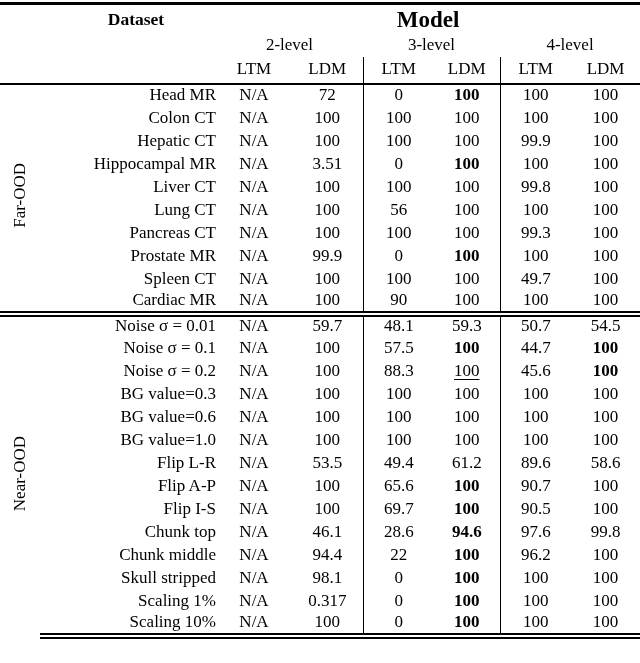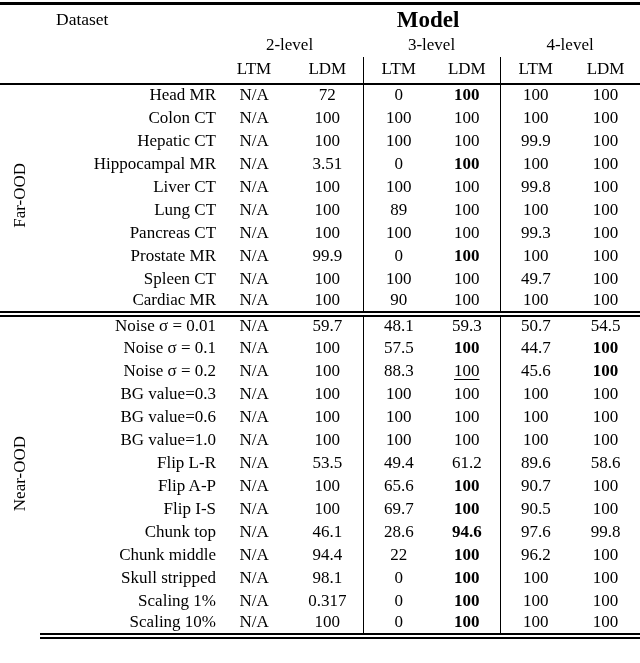--- a/index.html
+++ b/index.html
@@ -37,23 +37,23 @@
     vertical-align: middle;
     line-height: 1.1;
   }
   thead tr.h1 { height: 30px; }
   thead tr.h2 { height: 23px; }
   thead tr.h3 { height: 27px; }
   thead tr.h3 td { border-bottom: 2px solid #000; }
   tbody tr { height: 23px; }
 
   .th-dataset {
-    text-align: left;
+    text-align: center;
     padding-left: 56px;
-    font-weight: normal;
+    font-weight: bold;
     font-size: 17.5px;
   }
   .th-model { font-weight: bold; font-size: 23px; }
   .bar-left { border-left: 1.5px solid #000; }
 
   .ds-cell {
     text-align: right;
     padding-left: 15px;
     white-space: nowrap;
   }
@@ -150,21 +150,21 @@
         <td class="val-cell">100</td>
         <td class="val-cell bar-left">100</td>
         <td class="val-cell">100</td>
         <td class="val-cell bar-left">99.8</td>
         <td class="val-cell">100</td>
       </tr>
       <tr>
         <td class="ds-cell">Lung CT</td>
         <td class="val-cell">N/A</td>
         <td class="val-cell">100</td>
-        <td class="val-cell bar-left">89</td>
+        <td class="val-cell bar-left">56</td>
         <td class="val-cell">100</td>
         <td class="val-cell bar-left">100</td>
         <td class="val-cell">100</td>
       </tr>
       <tr>
         <td class="ds-cell">Pancreas CT</td>
         <td class="val-cell">N/A</td>
         <td class="val-cell">100</td>
         <td class="val-cell bar-left">100</td>
         <td class="val-cell">100</td>

